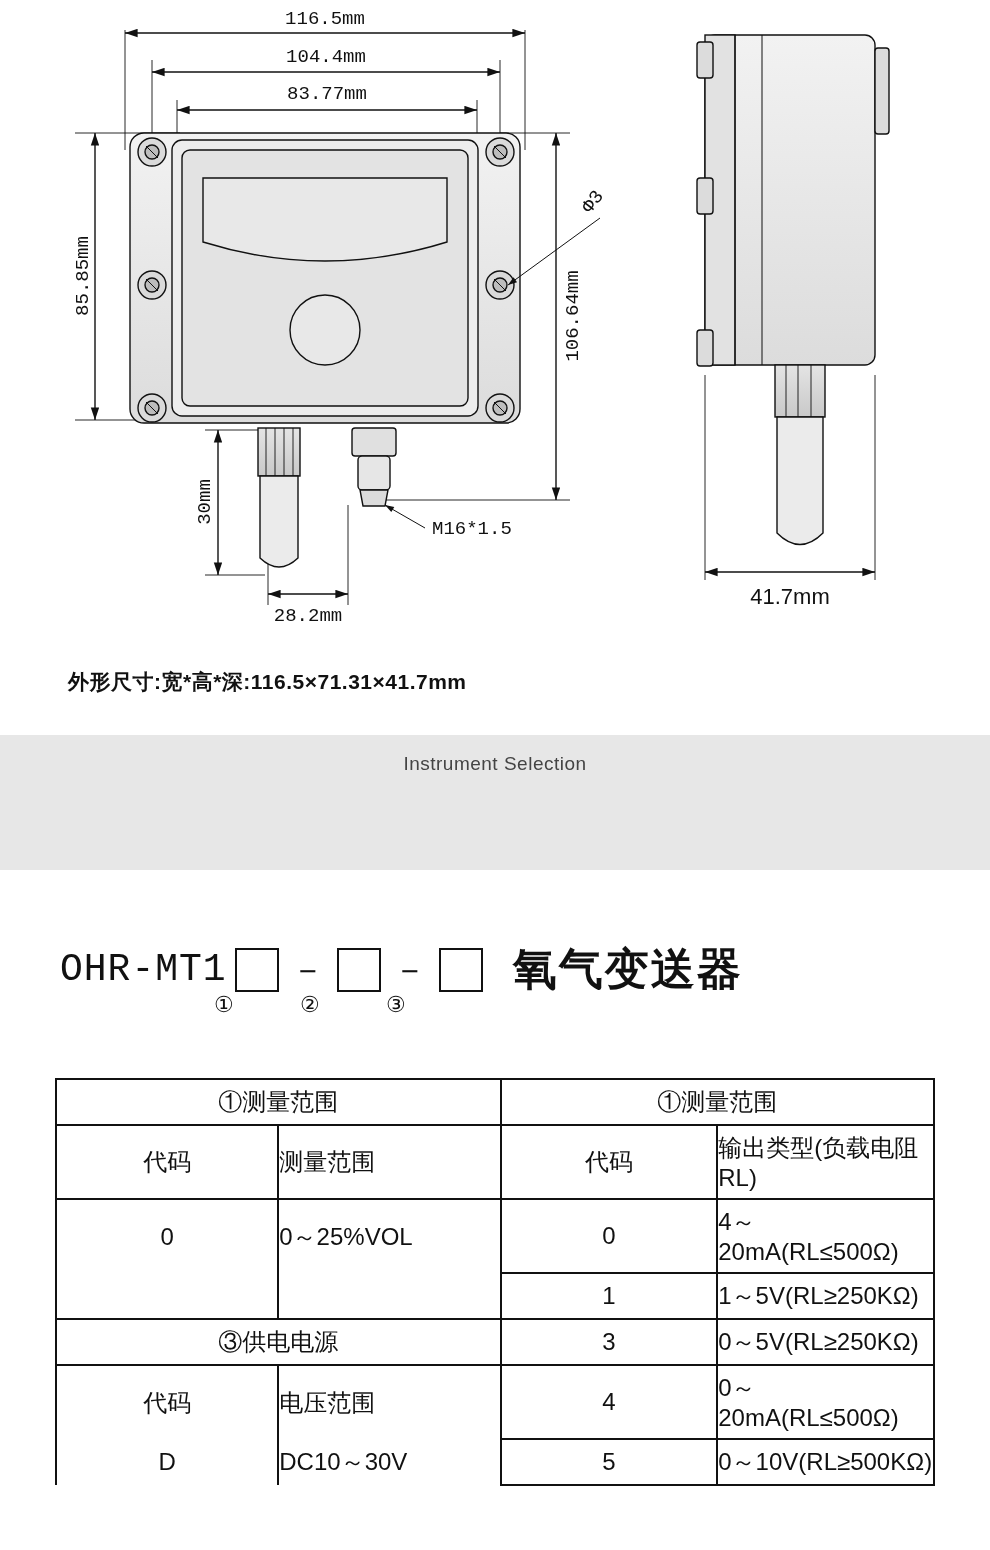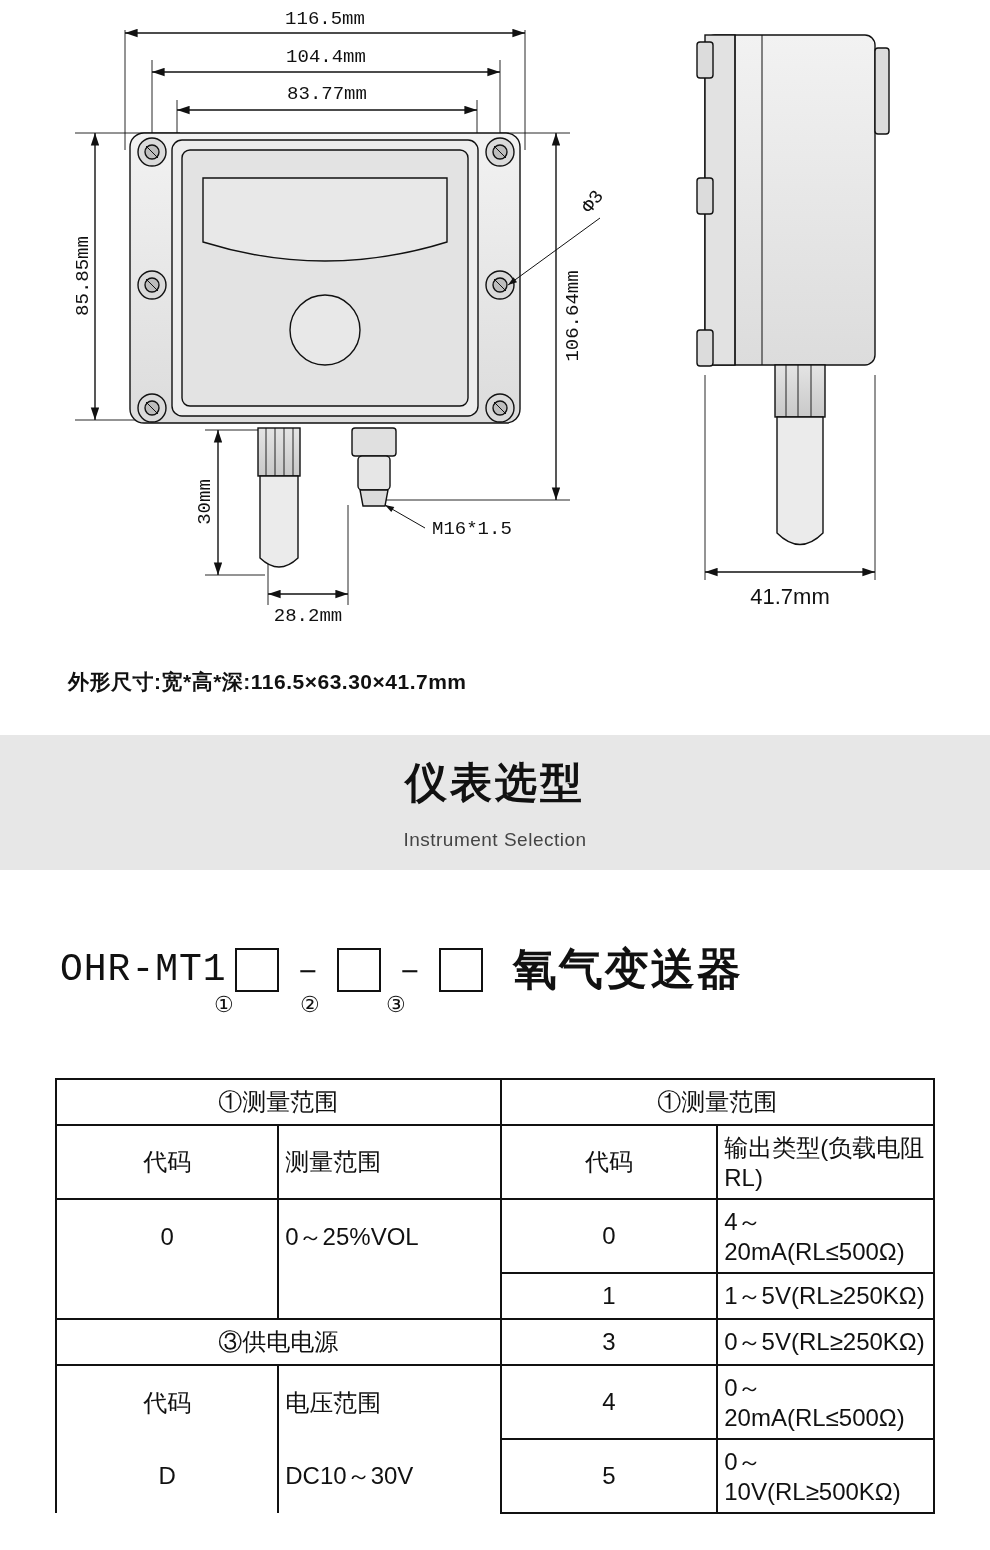--- a/index.html
+++ b/index.html
@@ -126,21 +126,21 @@
     position: absolute;
     left: 55px;
     top: 208px;
     width: 880px;
     border-collapse: collapse;
     table-layout: fixed;
   }
   .sel-table td {
     border: 2px solid #111;
     font-size: 24px;
-    padding: 6px 6px;
+    padding: 6px 0;
     color: #111;
     vertical-align: middle;
     height: 46px;
     box-sizing: border-box;
     margin-top: 37px;
   }
   .col-a { width: 80px; text-align: center; }
   .col-b { width: 262px; }
   .col-c { width: 78px; text-align: center; }
   .col-d { width: 460px; }
@@ -271,25 +271,24 @@
       <text x="0" y="0" transform="translate(88,276) rotate(-90)" text-anchor="middle">85.85mm</text>
       <text x="0" y="0" transform="translate(578,316) rotate(-90)" text-anchor="middle">106.64mm</text>
       <text x="0" y="0" transform="translate(210,502) rotate(-90)" text-anchor="middle">30mm</text>
       <text x="308" y="621" text-anchor="middle">28.2mm</text>
       <text x="0" y="0" transform="translate(597,205) rotate(-52)" text-anchor="middle">Ф3</text>
       <text x="432" y="534" font-size="19">M16*1.5</text>
       <text x="790" y="604" text-anchor="middle" font-family="'Liberation Sans', sans-serif" font-size="22">41.7mm</text>
     </g>
   </svg>
 
-  <div class="dim-caption">外形尺寸:宽*高*深:116.5×63.30×41.7mm</div>
+  <div class="dim-caption">外形尺寸:宽*高*深:116.5×71.31×41.7mm</div>
 </div>
 
 <div class="banner">
-  <h2 class="banner-title">仪表选型</h2>
   <p class="banner-sub">Instrument Selection</p>
 </div>
 
 <div class="select-section">
 
   <div class="model-row">
     <span class="model-code">OHR-MT1</span>
     <span class="model-box"></span>
     <span class="model-dash">－</span>
     <span class="model-box"></span>

